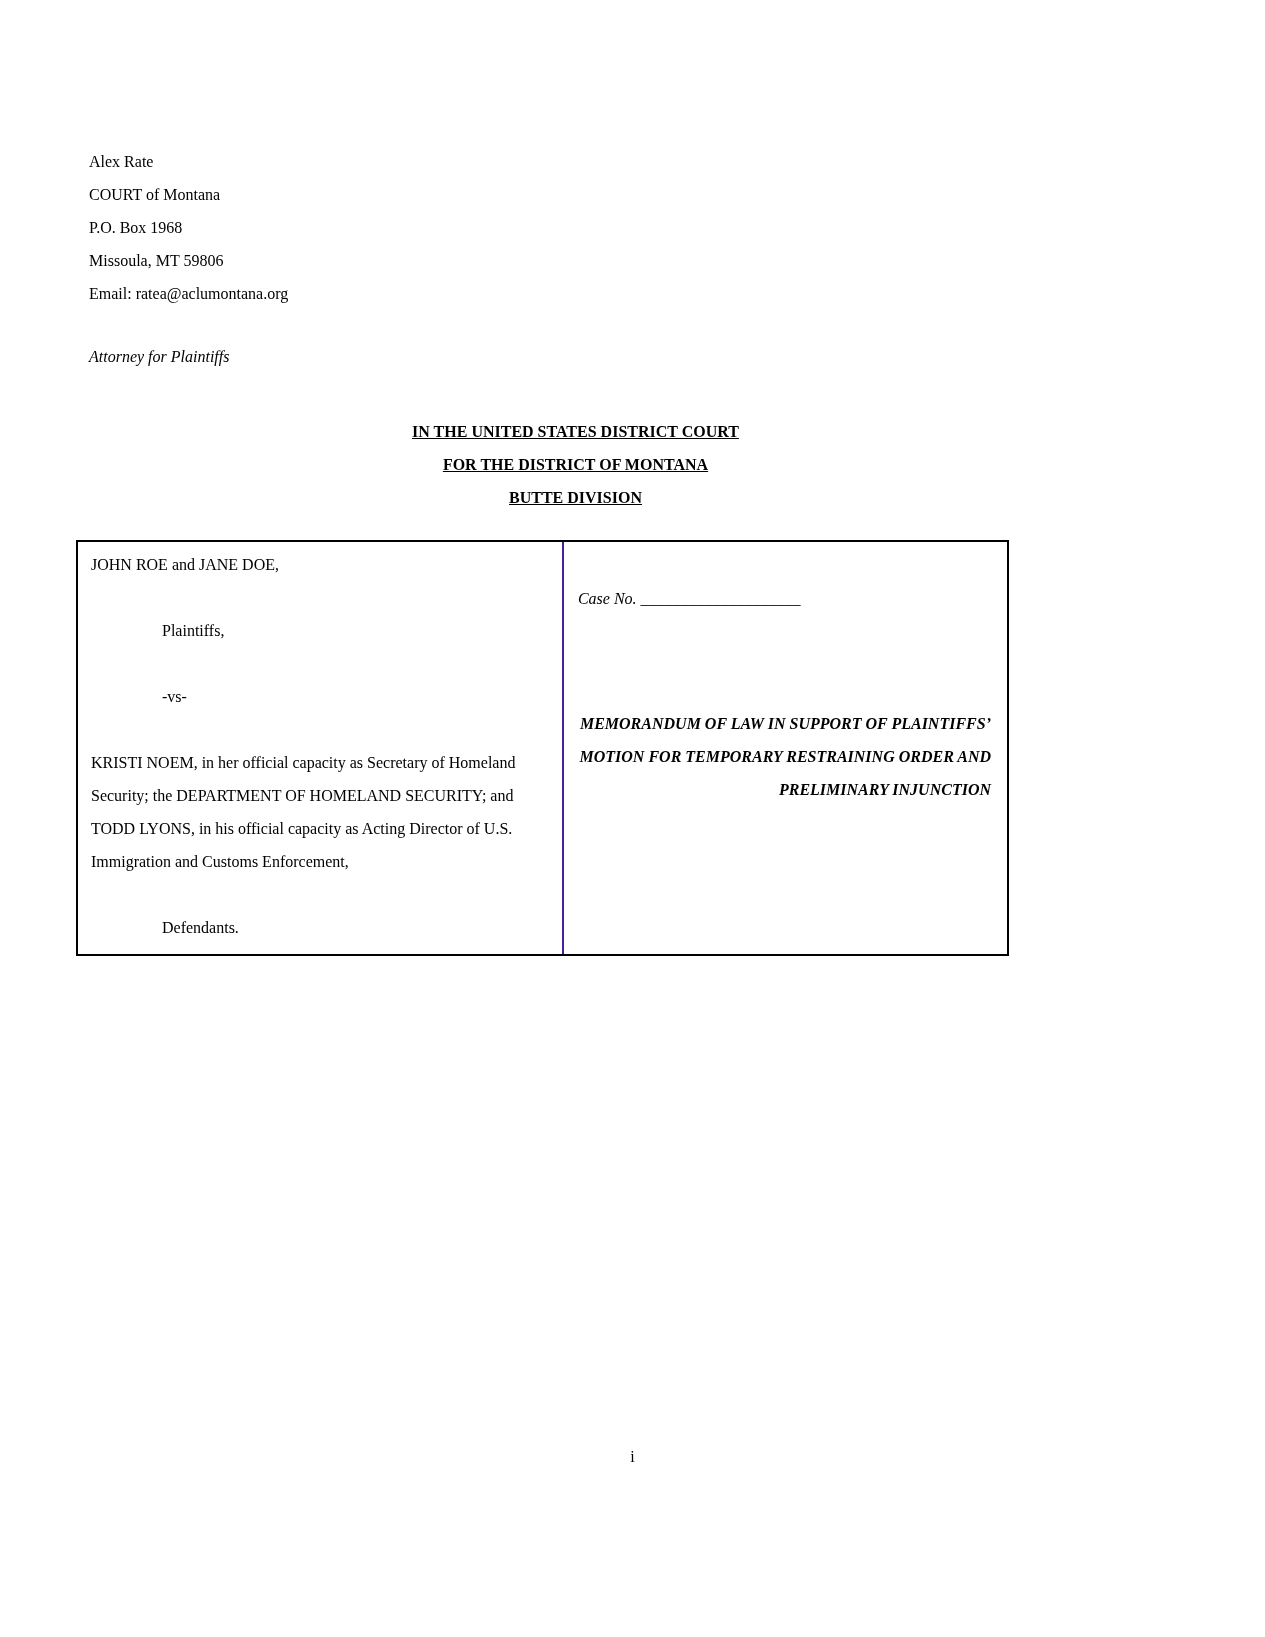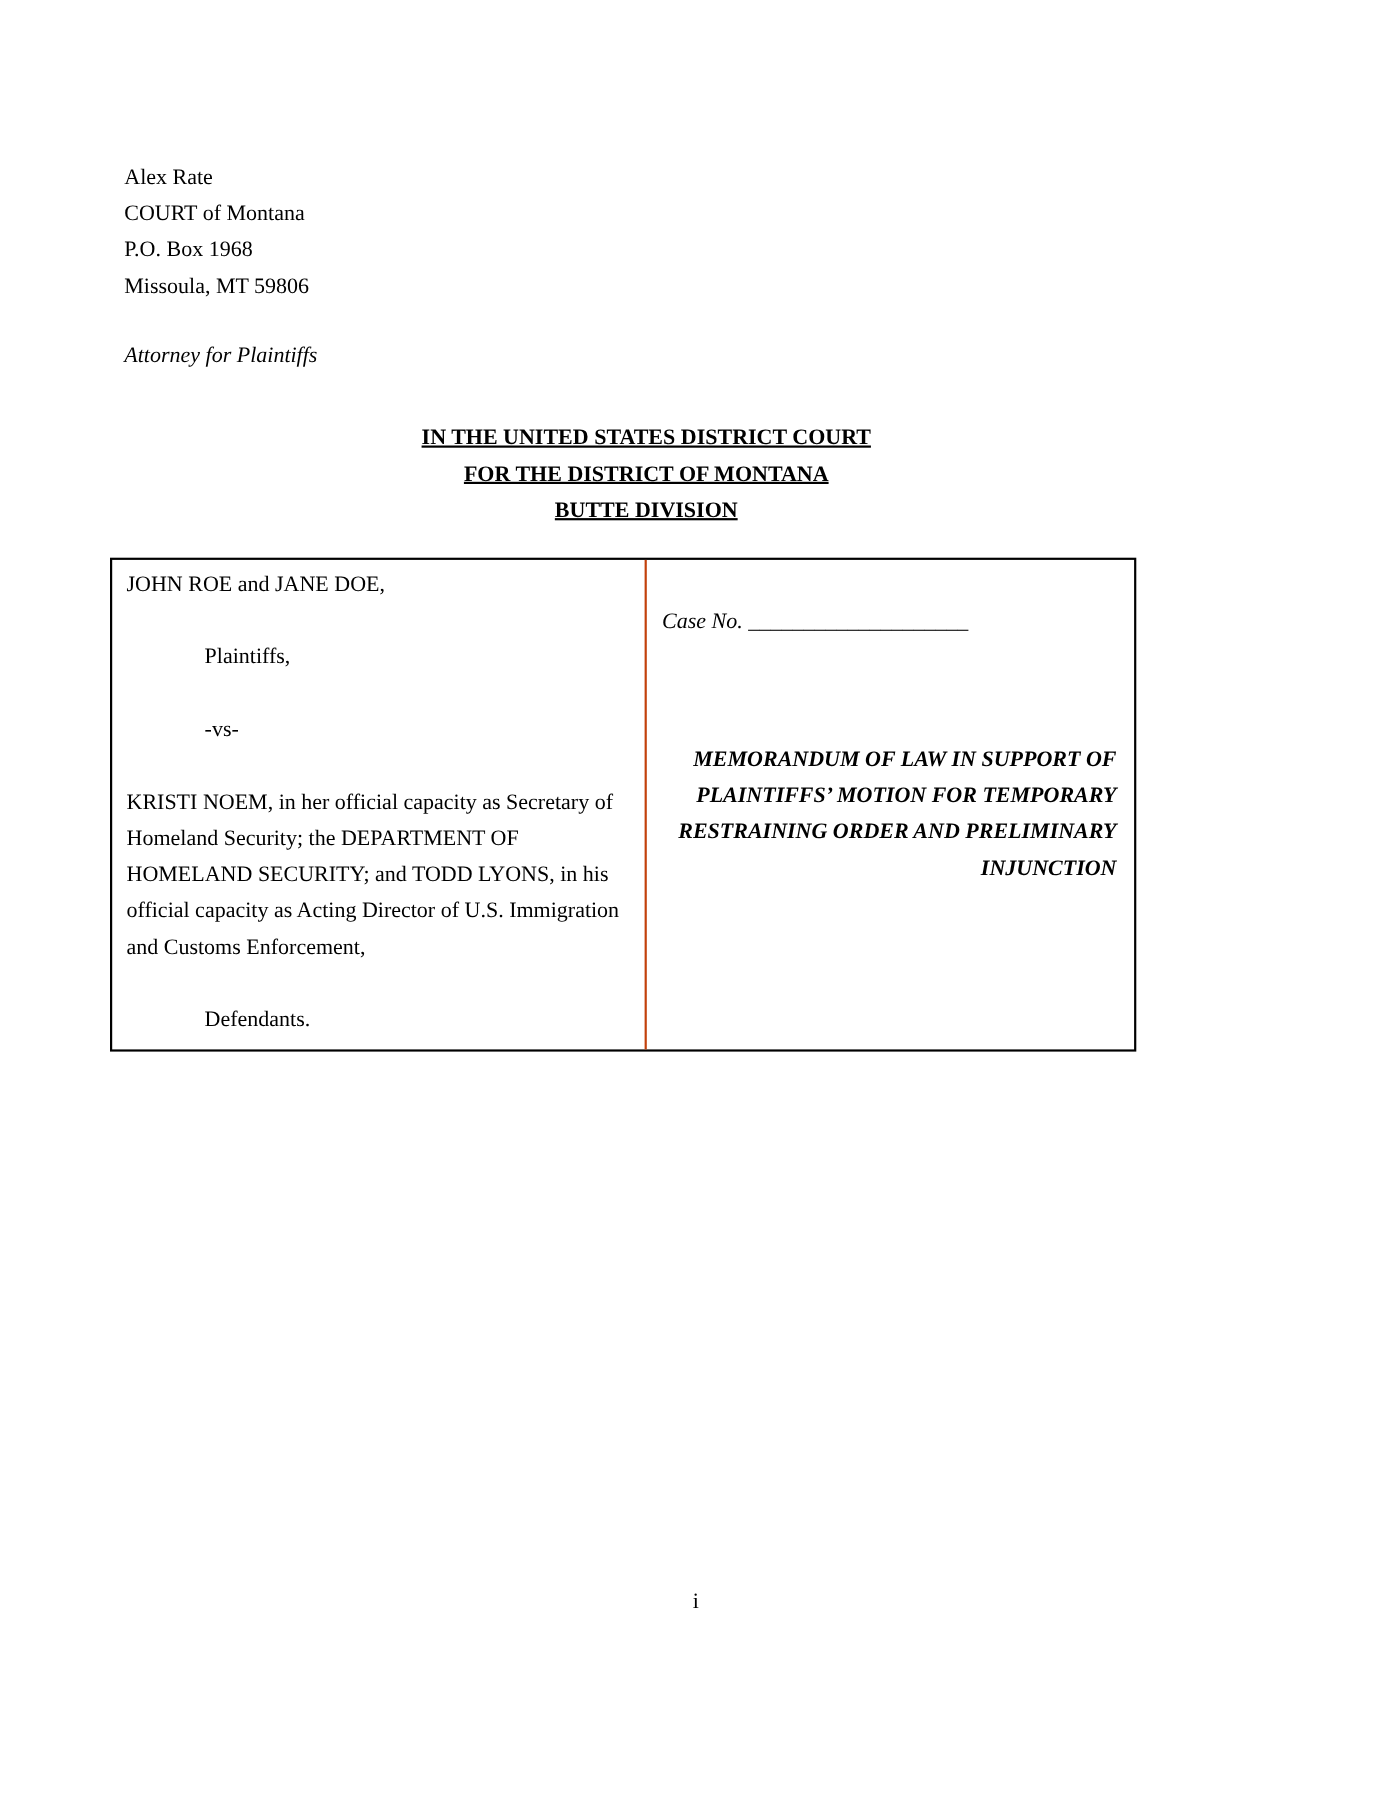--- a/index.html
+++ b/index.html
@@ -7,22 +7,22 @@
   body {
     font-family: "Liberation Serif", "DejaVu Serif", serif;
     color: #000000;
   }
   .page {
     position: relative;
     width: 1265px;
     height: 1637px;
     background: #ffffff;
     margin: 0 auto;
-    padding: 145px 190px 0 100px;
-    font-size: 20px;
+    padding: 145px 190px 0 76px;
+    font-size: 16px;
     line-height: 33px;
   }
   .attorney-block { margin-left: 13px; }
   .attorney-block .line { white-space: pre; }
   .attorney-role {
     margin-left: 13px;
     margin-top: 30px;
     font-style: italic;
   }
   .court-heading {
@@ -32,21 +32,21 @@
   }
   .court-heading .line { text-decoration: underline; }
   .caption-table {
     margin-top: 26px;
     width: 933px;
     border: 2px solid #000000;
     display: flex;
   }
   .caption-left {
     width: 488px;
-    border-right: 2px solid #c2410c;
+    border-right: 2px solid #4c1d95;
     padding: 6px 14px 10px 13px;
   }
   .caption-right {
     width: 445px;
     padding: 6px 16px 10px 14px;
     font-style: italic;
   }
   .indent-1 { margin-left: 71px; }
   .cap-gap-sm { margin-top: 33px; }
   .cap-gap-md { margin-top: 33px; }
@@ -69,20 +69,21 @@
 </head>
 <body>
 
 <div class="page">
 
   <div class="attorney-block">
     <div class="line">Alex Rate</div>
     <div class="line">COURT of Montana</div>
     <div class="line">P.O. Box 1968</div>
     <div class="line">Missoula, MT 59806</div>
+    <div class="line">Email: ratea@aclumontana.org</div>
   </div>
 
   <div class="attorney-role">Attorney for Plaintiffs</div>
 
   <div class="court-heading">
     <div class="line">IN THE UNITED STATES DISTRICT COURT</div>
     <div class="line">FOR THE DISTRICT OF MONTANA</div>
     <div class="line">BUTTE DIVISION</div>
   </div>
 

